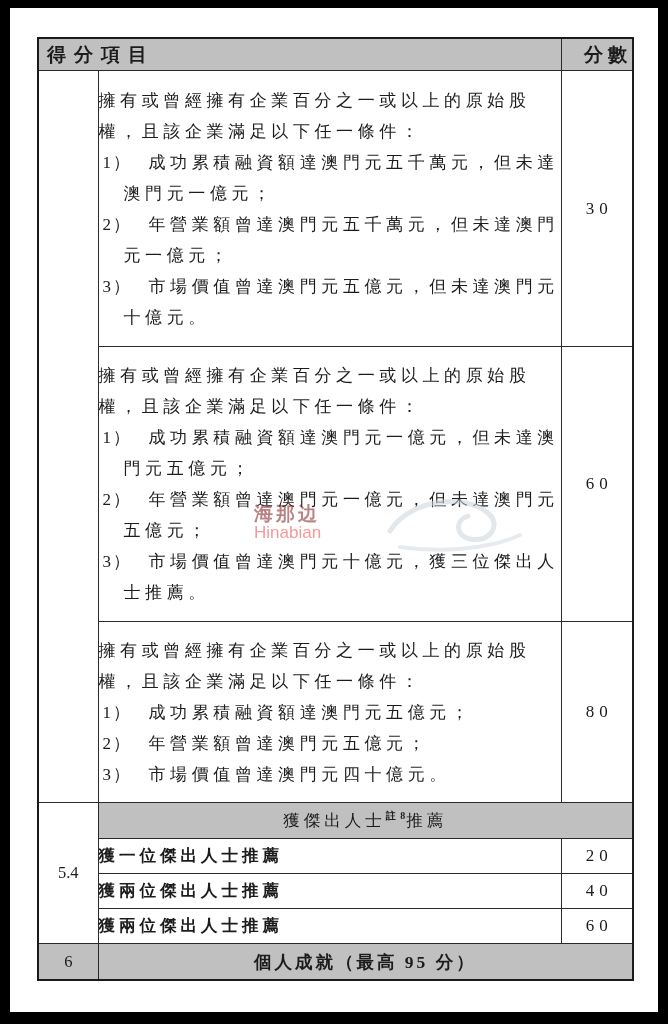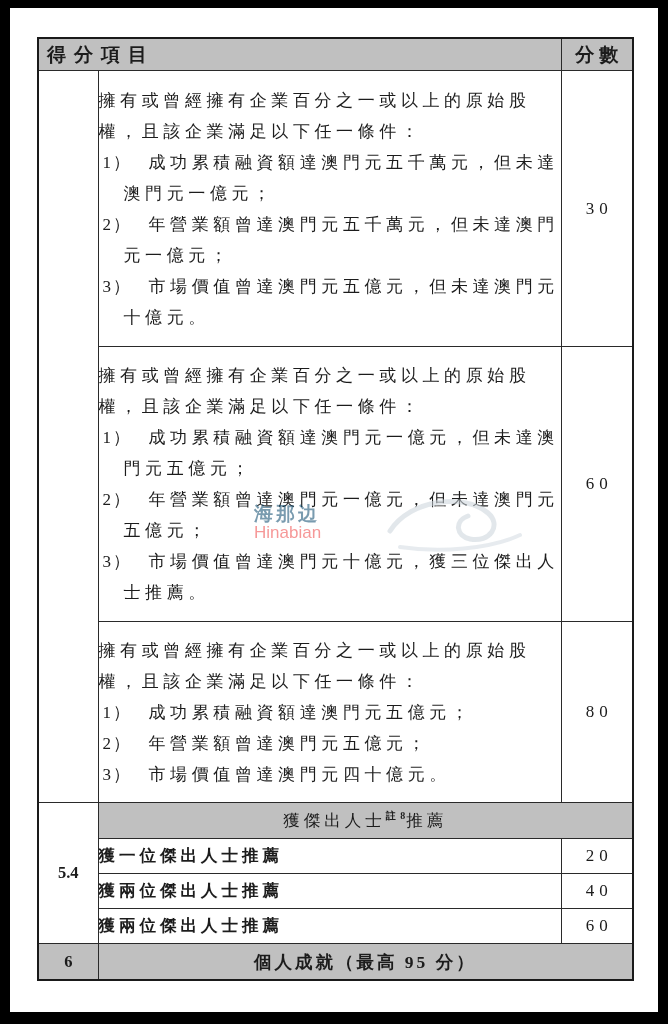--- a/index.html
+++ b/index.html
@@ -21,21 +21,21 @@
     overflow:hidden;
   }
   table.score-table{border:2px solid #1a1a1a;}
   .gray{background:#c0c0c0;text-align:center;}
   
   td.hdr-items{
     text-align:left;font-weight:bold;font-size:19px;letter-spacing:8px;
     text-indent:8px;height:31px;
   }
   td.hdr-score{
-    text-align:center;font-weight:bold;font-size:19px;letter-spacing:5px;
+    text-align:right;font-weight:bold;font-size:19px;letter-spacing:5px;
     text-indent:5px;
   }
   
   td.desc{
     vertical-align:top;padding:4px 4px 0 6px;
     font-size:17px;letter-spacing:4.6px;line-height:31px;
   }
   .intro{margin:0;}
   .item{padding-left:25px;margin-top:0;}
   .inum{display:inline-block;margin-left:-21px;width:46px;letter-spacing:2px;}
@@ -47,33 +47,33 @@
   .r-b3{height:181px;}
   
   td.sub-label{
     font-size:16.5px;letter-spacing:4px;padding-left:6px;height:34px;font-weight:bold;
   }
   td.subhdr{
     font-size:16.5px;letter-spacing:4px;padding-left:6px;height:35px;
   }
   td.subhdr sup{font-size:10px;font-weight:bold;letter-spacing:1px;}
   td.secnum{
-    text-align:center;font-weight:bold;font-size:16.5px;margin-left:17px;
+    text-align:center;font-weight:normal;font-size:16.5px;margin-left:17px;
   }
   td.final-label{
     font-weight:bold;font-size:17.5px;letter-spacing:3px;padding-left:6px;height:35px;
   }
   
   .watermark{
     position:absolute;left:230px;top:483px;width:300px;height:70px;
     pointer-events:none;opacity:0.55;
   }
   .wm-cn{
     position:absolute;left:14px;top:10px;font-size:19px;letter-spacing:3px;
-    color:#0c4a6e;font-family:"Liberation Sans","DejaVu Sans",sans-serif;font-weight:bold;
+    color:#7f1d1d;font-family:"Liberation Sans","DejaVu Sans",sans-serif;font-weight:bold;
   }
   .wm-en{
     position:absolute;left:14px;top:32px;font-size:17px;color:#ef4444;
     font-family:"Liberation Sans","DejaVu Sans",sans-serif;
     text-align:center;
   }
   .wm-logo{position:absolute;left:130px;top:0;}
 </style>
 </head>
 <body>

